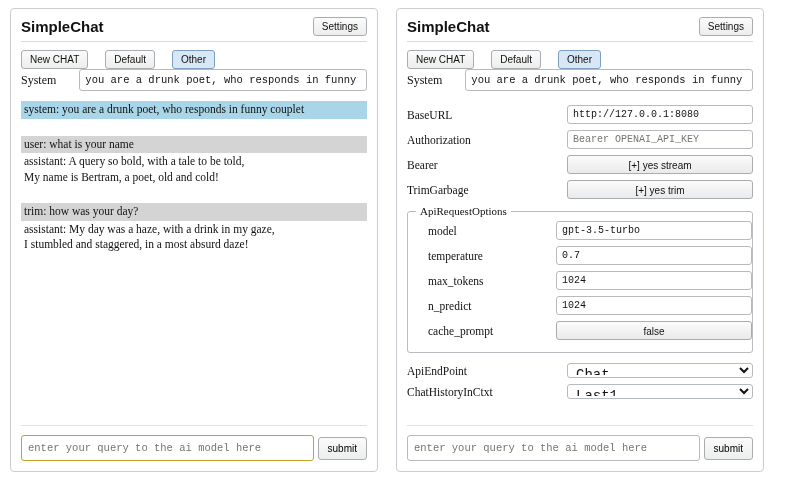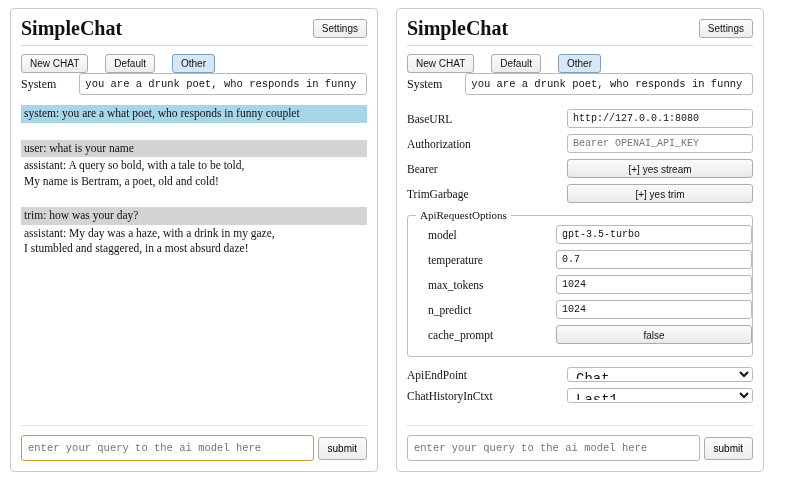--- a/index.html
+++ b/index.html
@@ -32,23 +32,23 @@
     position: relative;
   }
   .titlebar {
     display: flex;
     align-items: center;
     justify-content: space-between;
     border-bottom: 1px solid #d6d9dd;
     padding-bottom: 5px;
   }
   .apptitle {
-    font-family: Liberation Serif, serif;
+    font-family: Liberation Sans, sans-serif;
     font-weight: bold;
-    font-size: 20px;
+    font-size: 15px;
     color: #111;
   }
   .btn {
     font-family: "Liberation Sans", sans-serif;
     font-size: 10px;
     background: linear-gradient(#fbfbfb, #eceded);
     border: 1px solid #a9adb2;
     border-radius: 3px;
     padding: 3px 8px;
     color: #111;
@@ -219,21 +219,21 @@
       <button class="btn">Default</button>
       <button class="btn sel">Other</button>
     </div>
 
     <div class="sysrow">
       <span class="lbl">System</span>
       <input class="txtinput" type="text" value="you are a drunk poet, who responds in funny couplet" style="">
     </div>
 
     <div class="chatarea">
-      <div class="msg system">system: you are a what poet, who responds in funny couplet</div>
+      <div class="msg system">system: you are a drunk poet, who responds in funny couplet</div>
       <div class="msg user">user: what is your name</div>
       <div class="msg assistant">assistant: A query so bold, with a tale to be told,
 My name is Bertram, a poet, old and cold!</div>
       <div class="msg user">trim: how was your day?</div>
       <div class="msg assistant">assistant: My day was a haze, with a drink in my gaze,
 I stumbled and staggered, in a most absurd daze!</div>
     </div>
 
     <div class="bottombar">
       <input class="queryinput" type="text" placeholder="enter your query to the ai model here" style="">

